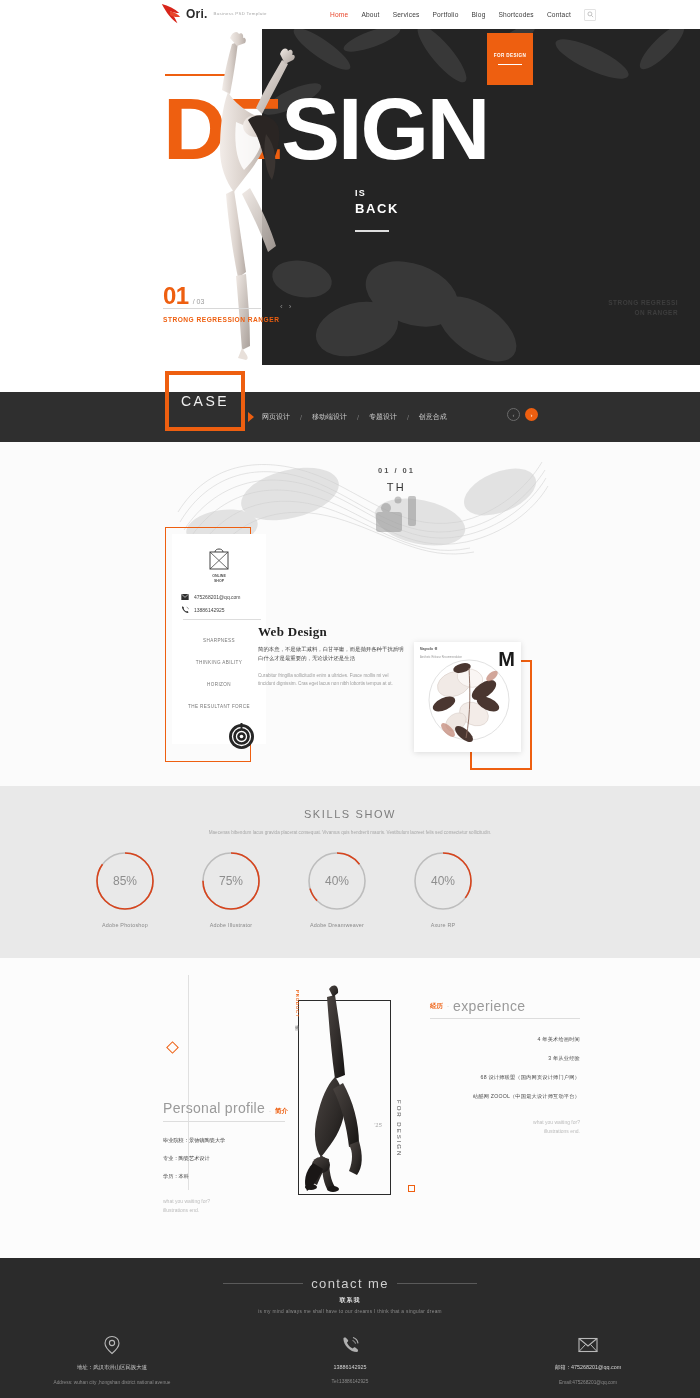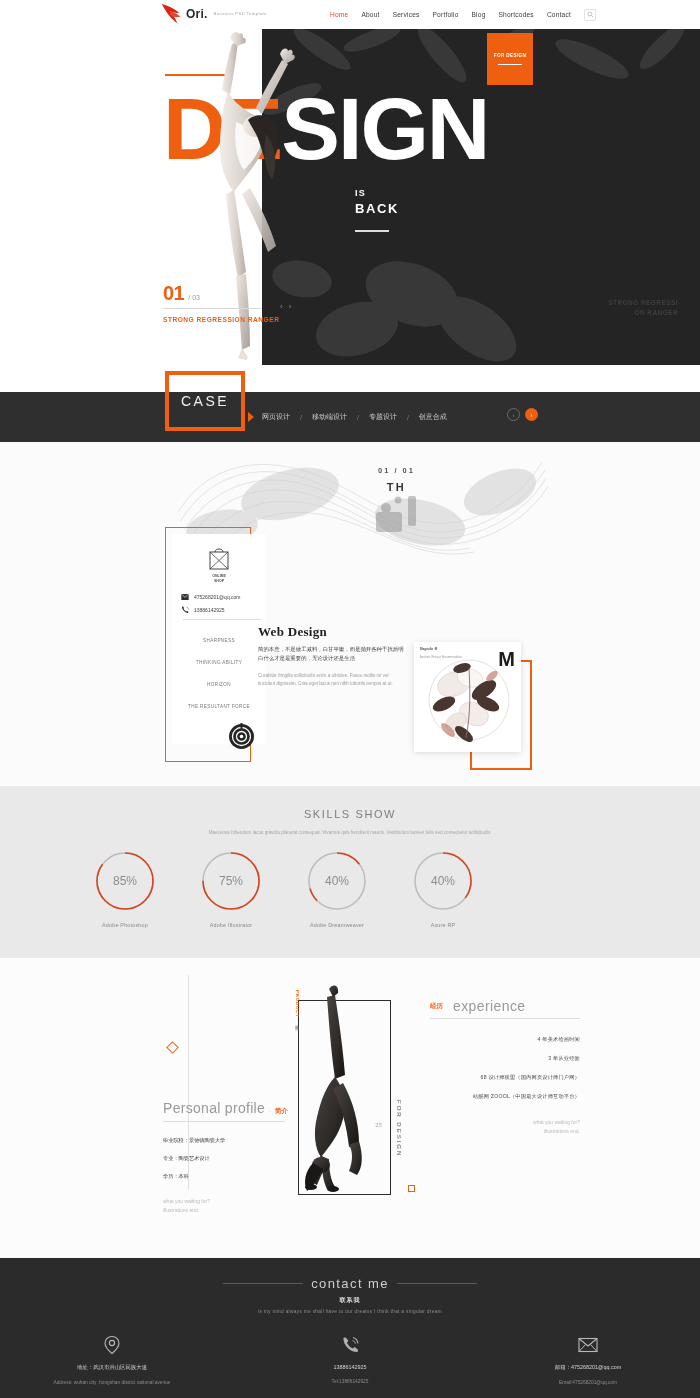--- a/index.html
+++ b/index.html
@@ -34,21 +34,21 @@
   .design-word { position:absolute; left:163px; top:88px; font-size:88px; line-height:82px;
      font-weight:bold; letter-spacing:-2px; z-index:5; font-family:"Liberation Sans", sans-serif;}
   .design-word .de { color:#ee5f10; }
   .design-word .sign { color:#ffffff; }
   .dancer { position:absolute; left:190px; top:30px; width:120px; height:330px; z-index:7; }
   .is-back { position:absolute; left:355px; top:188px; z-index:8; color:#fff; }
   .is-back .l1 { font-size:9px; font-weight:bold; letter-spacing:1.2px; }
   .is-back .l2 { font-size:13px; font-weight:bold; letter-spacing:1.6px; margin-top:3px;}
   .is-back .bar { width:34px; height:1.5px; background:#fff; margin-top:14px; opacity:.85;}
   .hero-counter { position:absolute; left:163px; top:282px; z-index:9; }
-  .hero-counter .num { font-size:20px; font-weight:bold; color:#ee5f10; letter-spacing:-.5px;}
+  .hero-counter .num { font-size:24px; font-weight:bold; color:#ee5f10; letter-spacing:-.5px;}
   .hero-counter .den { font-size:7px; color:#9b9b9b; margin-left:4px;}
   .hero-counter-line { position:absolute; left:163px; top:308px; width:98px; height:1px; background:#d8d8d8; z-index:9;}
   .hero-caption { position:absolute; left:163px; top:316px; font-size:6.6px; font-weight:bold;
      color:#ee5f10; letter-spacing:.5px; z-index:9;}
   .hero-arrows { position:absolute; left:280px; top:302px; display:flex; gap:6px; z-index:9;}
   .hero-arrows span { color:#8b8b8b; font-size:8px; }
   .hero-watermark { position:absolute; right:22px; top:298px; text-align:right; z-index:9;
      font-size:6.4px; font-weight:bold; color:#3d3d3d; letter-spacing:.5px; line-height:10px;}
 
   
@@ -67,21 +67,21 @@
   .cn-btn { width:13px; height:13px; border-radius:50%; display:flex; align-items:center;
      justify-content:center; font-size:6px; color:#fff; }
   .cn-prev { border:1px solid #6b6b6b; color:#9a9a9a; }
   .cn-next { background:#ee5f10; }
 
   
   .wd { position:absolute; left:0; top:442px; width:700px; height:344px; background:#fbfbfb; }
   .wd-smoke { position:absolute; left:170px; top:10px; width:380px; height:110px; }
   .wd-counter { position:absolute; left:330px; top:466px; text-align:center; z-index:6;}
   .wd-counter .c1 { font-size:7.5px; color:#555; letter-spacing:2px; font-weight:bold;}
-  .wd-counter .c2 { font-size:11px; color:#333; letter-spacing:2.5px; font-weight:bold; margin-top:6px;text-align:center;}
+  .wd-counter .c2 { font-size:11px; color:#333; letter-spacing:2.5px; font-weight:normal; margin-top:6px;text-align:center;}
   .wd-frame { position:absolute; left:165px; top:527px; width:86px; height:235px; border:1.6px solid #ee5f10; z-index:5;}
   .wd-card { position:absolute; left:172px; top:534px; width:94px; height:210px; background:#fff; z-index:6;
      padding:8px 6px 0 6px;}
   .shopicon { width:26px; height:26px; margin:4px auto 0; display:block;}
   .shoplbl { text-align:center; font-size:3.6px; color:#555; line-height:5px; font-weight:bold; margin-top:2px;}
   .wd-contact { margin-top:9px; padding-left:3px; }
   .wd-contact .row { display:flex; align-items:center; gap:5px; margin-bottom:5px;}
   .wd-contact .row svg { width:8px; height:8px; flex:none;}
   .wd-contact .row span { font-size:5px; color:#444; }
   .wd-div { width:78px; height:1px; background:#ddd; margin:4px 0 0 2px;}

